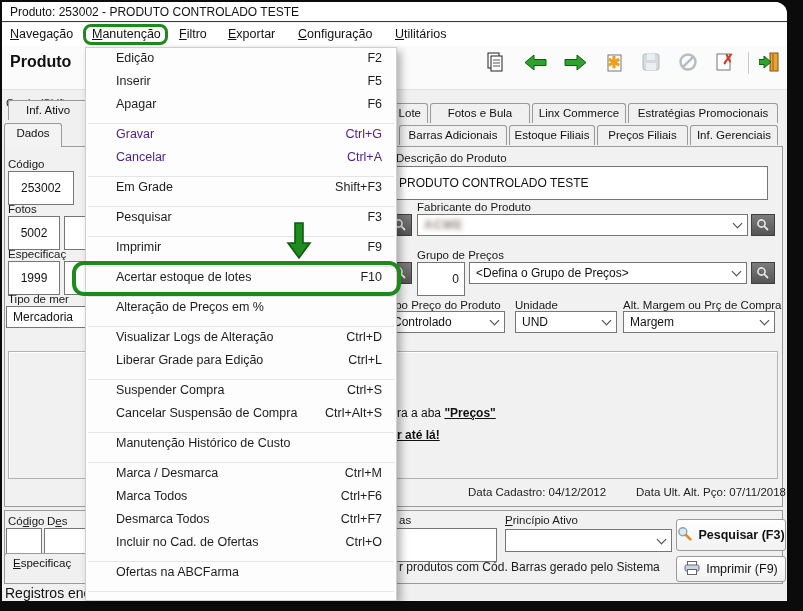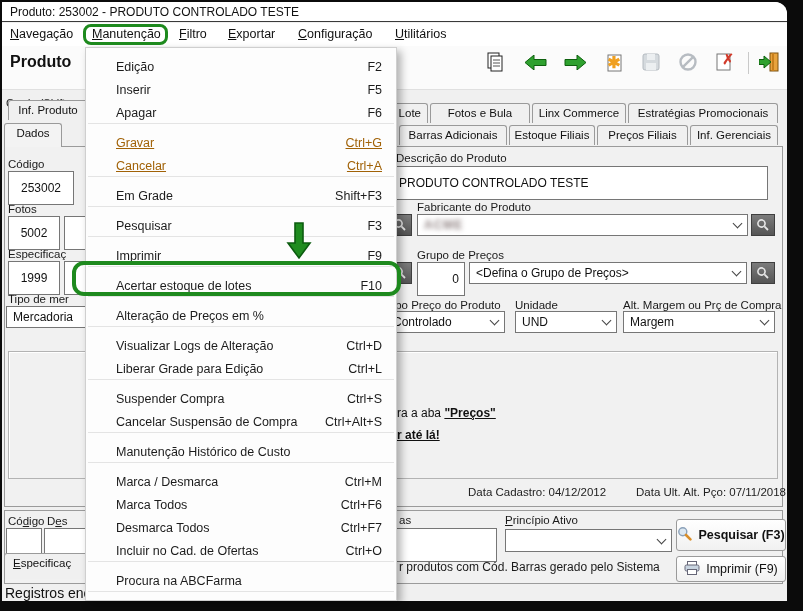--- a/index.html
+++ b/index.html
@@ -52,24 +52,24 @@
 
   .btn { position:absolute; background:linear-gradient(#ffffff,#f1f1f1); border:1px solid #9a9a9a;
          border-radius:3px; display:flex; align-items:center; justify-content:center; gap:6px;
          font-size:12.5px; color:#111; cursor:default; }
   .btn.bold { font-weight:bold; }
 
   
   .menu { left:85px; top:47px; width:312px; height:554px; background:#fdfdfd;
           border:1px solid #cfcfcf; box-shadow:4px 4px 8px rgba(0,0,0,.3);
           z-index:10; padding-top:3px; }
-  .mi { height:23px; display:flex; align-items:flex-end; font-size:12.5px; color:#1c1c1c; cursor:default; }
+  .mi { height:23px; display:flex; align-items:flex-start; font-size:12.5px; color:#1c1c1c; cursor:default; }
   .mi-label { padding-left:30px; white-space:nowrap; }
   .mi-key { margin-left:auto; padding-right:14px; white-space:nowrap; }
-  .mi.disabled { color:#a16207;text-decoration:underline; }
+  .mi.disabled { color:#4c1d95; }
   .msep { border-top:1px solid #e4e4e4; margin:3px 2px; }
 
   
   .anno-menu-open { left:83px; top:24px; width:85px; height:21px; border:3px solid #1e8a1e;
                     border-radius:8px; z-index:30; pointer-events:none; }
   .anno-item { left:72px; top:261px; width:329px; height:35px; border:4px solid #1e8a1e;
                border-radius:12px; z-index:30; pointer-events:none; }
   .anno-arrow { left:285px; top:222px; z-index:30; pointer-events:none; }
 
   .toolbar-sep { left:748px; top:52px; width:1px; height:22px; background:#c9c9c9; }
@@ -144,21 +144,21 @@
   </div>
   <div class="abs toolbar-sep"></div>
   <div class="abs" style="left:759px;top:51px">
     <svg width="22" height="22" viewBox="0 0 22 22">
         <rect x="11" y="2" width="8" height="18" fill="#e8a33d" stroke="#7c5210"></rect>
         <rect x="13" y="2" width="2" height="18" fill="#c77f1d"></rect>
         <polygon points="12,11 5,5 5,8.5 0,8.5 0,13.5 5,13.5 5,17" fill="#2fa12f" stroke="#0e600e"></polygon>
       </svg>
   </div>
 
-  <div class="tab" style="left:8px;top:100px;width:80px">Inf. Produto</div>
+  <div class="tab" style="left:8px;top:100px;width:80px">Inf. Ativo</div>
   <div class="tab tab-active" style="left:4px;top:123px;width:58px">Dados</div>
 
   <div class="tab" style="left:352px;top:103px;width:76px;text-align:right;padding-right:6px">e Lote</div>
   <div class="tab" style="left:430px;top:103px;width:100px">Fotos e Bula</div>
   <div class="tab" style="left:532px;top:103px;width:94px">Linx Commerce</div>
   <div class="tab" style="left:628px;top:103px;width:150px">Estratégias Promocionais</div>
 
   <div class="tab" style="left:399px;top:125px;width:108px">Barras Adicionais</div>
   <div class="tab" style="left:509px;top:125px;width:86px">Estoque Filiais</div>
   <div class="tab" style="left:597px;top:125px;width:91px">Preços Filiais</div>
@@ -357,21 +357,21 @@
     <div class="mi">
         <span class="mi-label">Desmarca Todos</span>
         <span class="mi-key">Ctrl+F7</span>
       </div>
     <div class="mi">
         <span class="mi-label">Incluir no Cad. de Ofertas</span>
         <span class="mi-key">Ctrl+O</span>
       </div>
     <div class="msep"></div>
     <div class="mi">
-        <span class="mi-label">Procura na ABCFarma</span>
+        <span class="mi-label">Ofertas na ABCFarma</span>
         <span class="mi-key"></span>
       </div>
     <div class="msep"></div>
   </div>
 
   <div class="abs anno-menu-open"></div>
   <div class="abs anno-item"></div>
   <div class="abs anno-arrow">
     <svg width="28" height="38" viewBox="0 0 28 38">
         <polygon points="10,1 18,1 18,21 25,21 14,36 3,21 10,21" fill="#1f8c1f" stroke="#0c5c10" stroke-width="1.6"></polygon>

